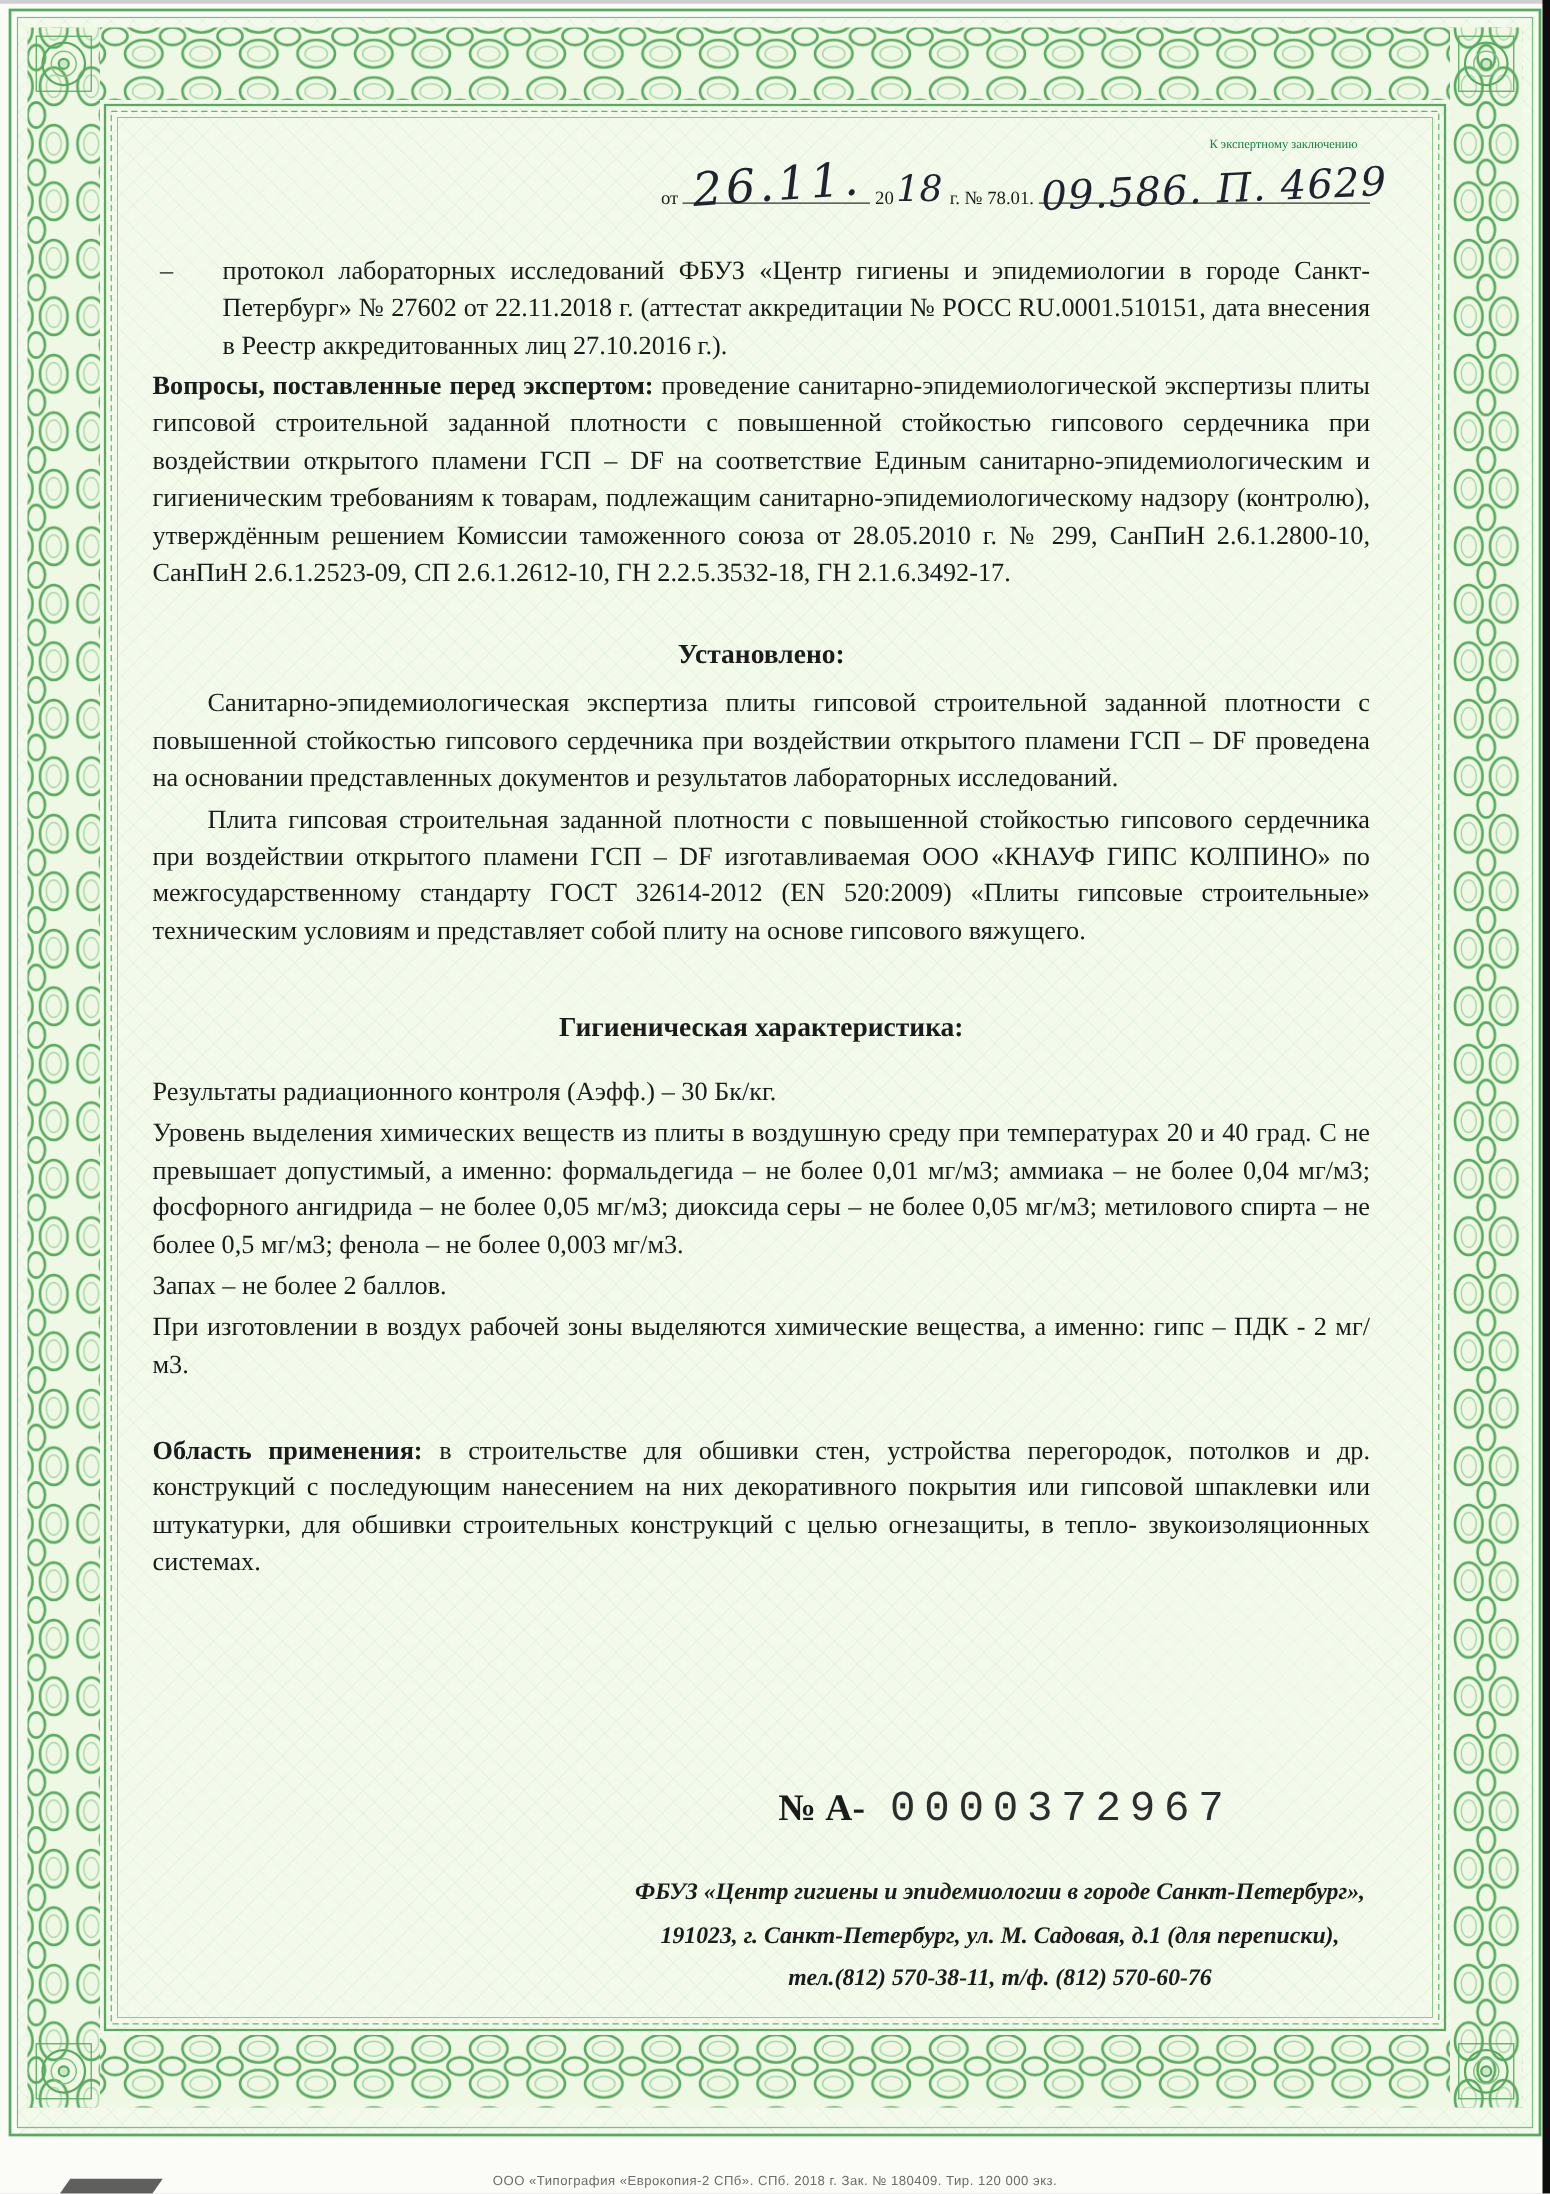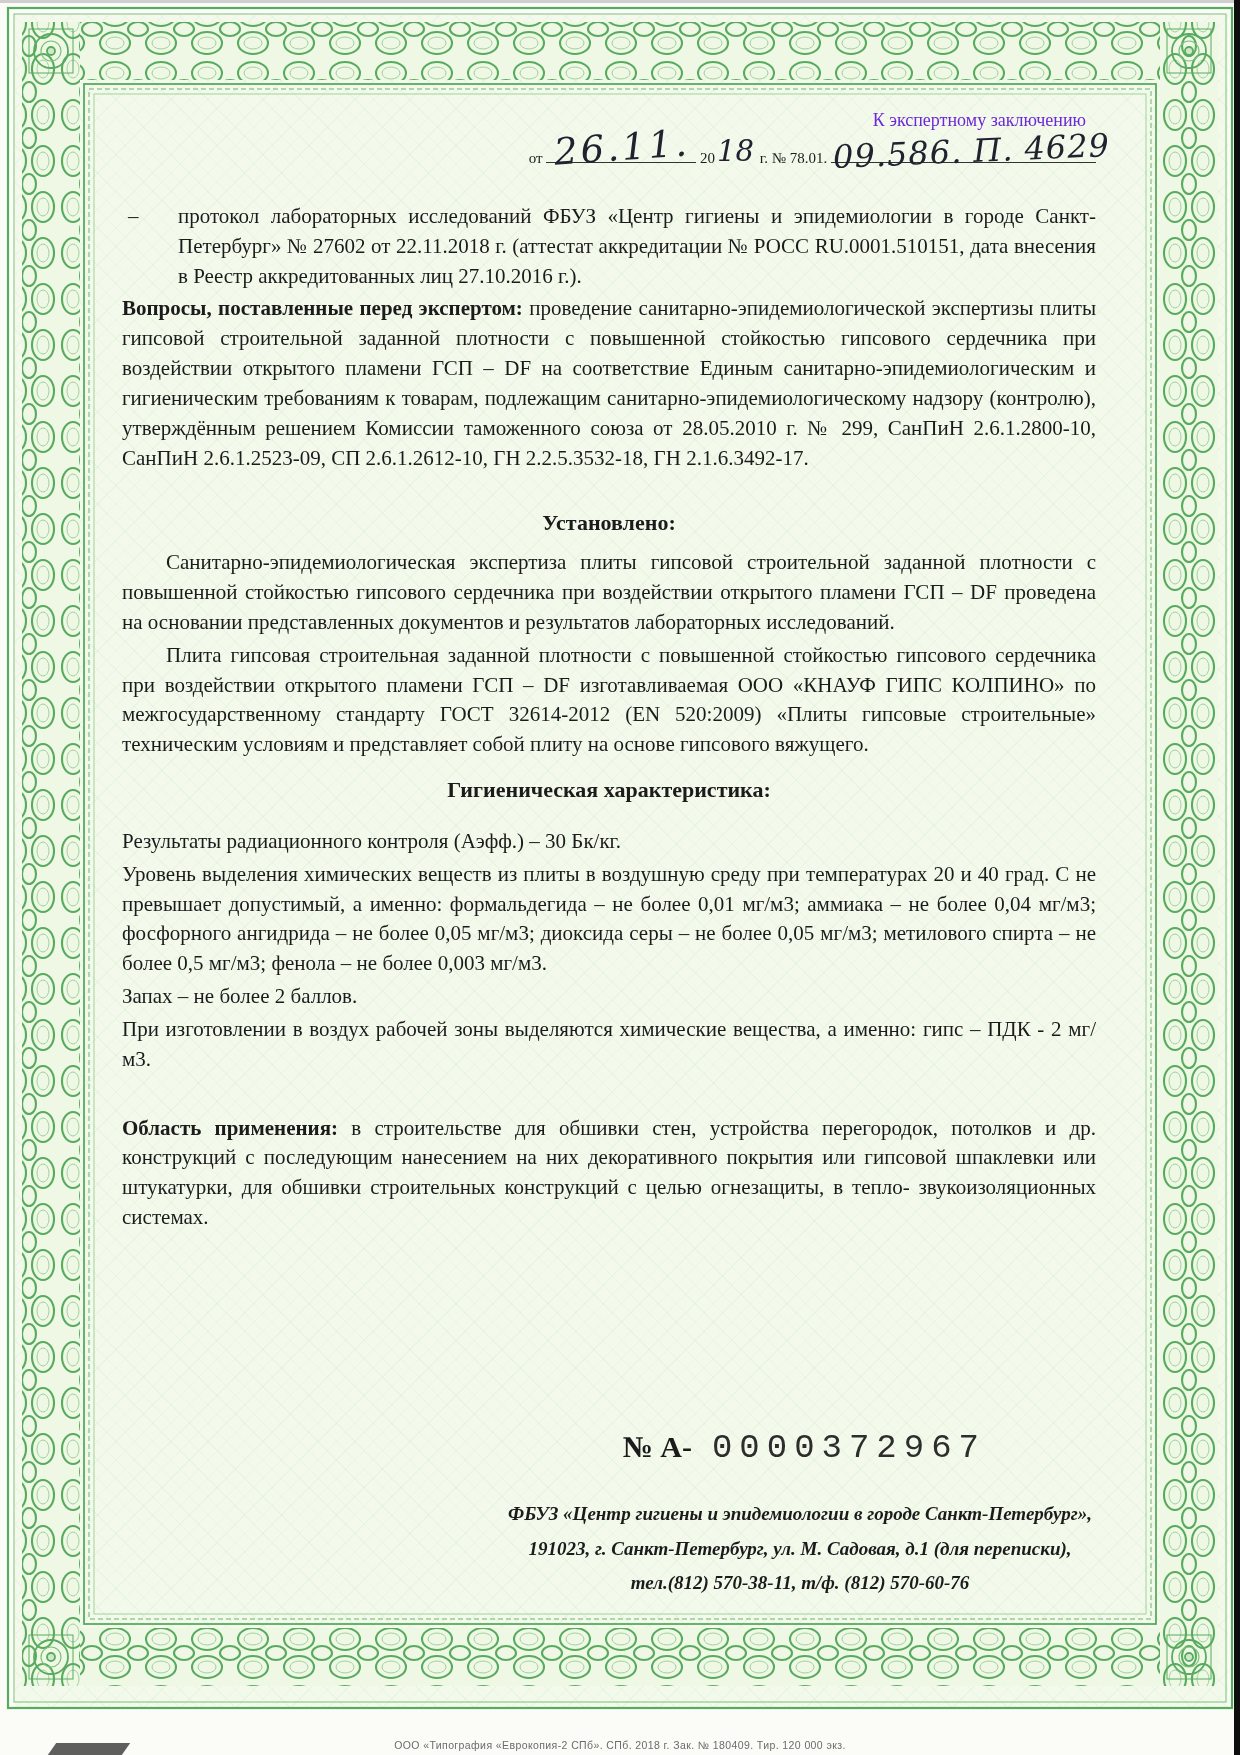--- a/index.html
+++ b/index.html
@@ -22,25 +22,25 @@
     position:absolute;left:100px;top:98px;width:1040px;height:1512px;
     padding:4px 44px 4px 22px;box-sizing:border-box;
     display:flex;flex-direction:column;
   }
   .para{margin:0 0 3px 0;text-align:justify;font-size:21px;line-height:1.42;}
   .bullet{padding-left:56px;position:relative;}
   .dash{position:absolute;left:6px;top:0;}
   .indent{text-indent:44px;}
   .lead{font-weight:bold;}
   .h-left{font-weight:bold;font-size:22px;margin:34px 0 12px 0;text-align:center;}
-  .h-center{font-weight:bold;font-size:22px;text-align:center;margin:14px 0 24px 0;}
+  .h-center{font-weight:bold;font-size:22px;text-align:center;margin:46px 0 24px 0;}
   .gap-before{margin-top:36px;}
   
   .header{position:relative;height:92px;margin-bottom:8px;flex:none;}
-  .ref-note{position:absolute;right:10px;top:8px;font-size:18px;color:#6d28d9;}
+  .ref-note{position:absolute;right:10px;top:8px;font-size:10px;color:#15803d;}
   .ref-line{position:absolute;right:0;top:34px;font-size:15px;white-space:nowrap;}
   .blank{display:inline-block;border-bottom:1.5px solid #333;position:relative;height:14px;vertical-align:baseline;}
   .blank-date{width:150px;}
   .blank-num{width:265px;}
   .hand{font-family:"DejaVu Serif",serif;font-style:italic;color:#20222f;}
   .hand-date{position:absolute;left:8px;bottom:-7px;font-size:37px;letter-spacing:3px;transform:rotate(-4deg);white-space:nowrap;}
   .hand-year{font-size:29px;position:relative;top:-2px;margin:0 2px;}
   .hand-num{position:absolute;left:2px;bottom:-8px;font-size:32px;letter-spacing:1px;transform:rotate(-2.5deg);white-space:nowrap;}
   
   .serial{margin-top:auto;align-self:flex-end;margin-right:110px;display:flex;gap:20px;align-items:baseline;flex:none;}

